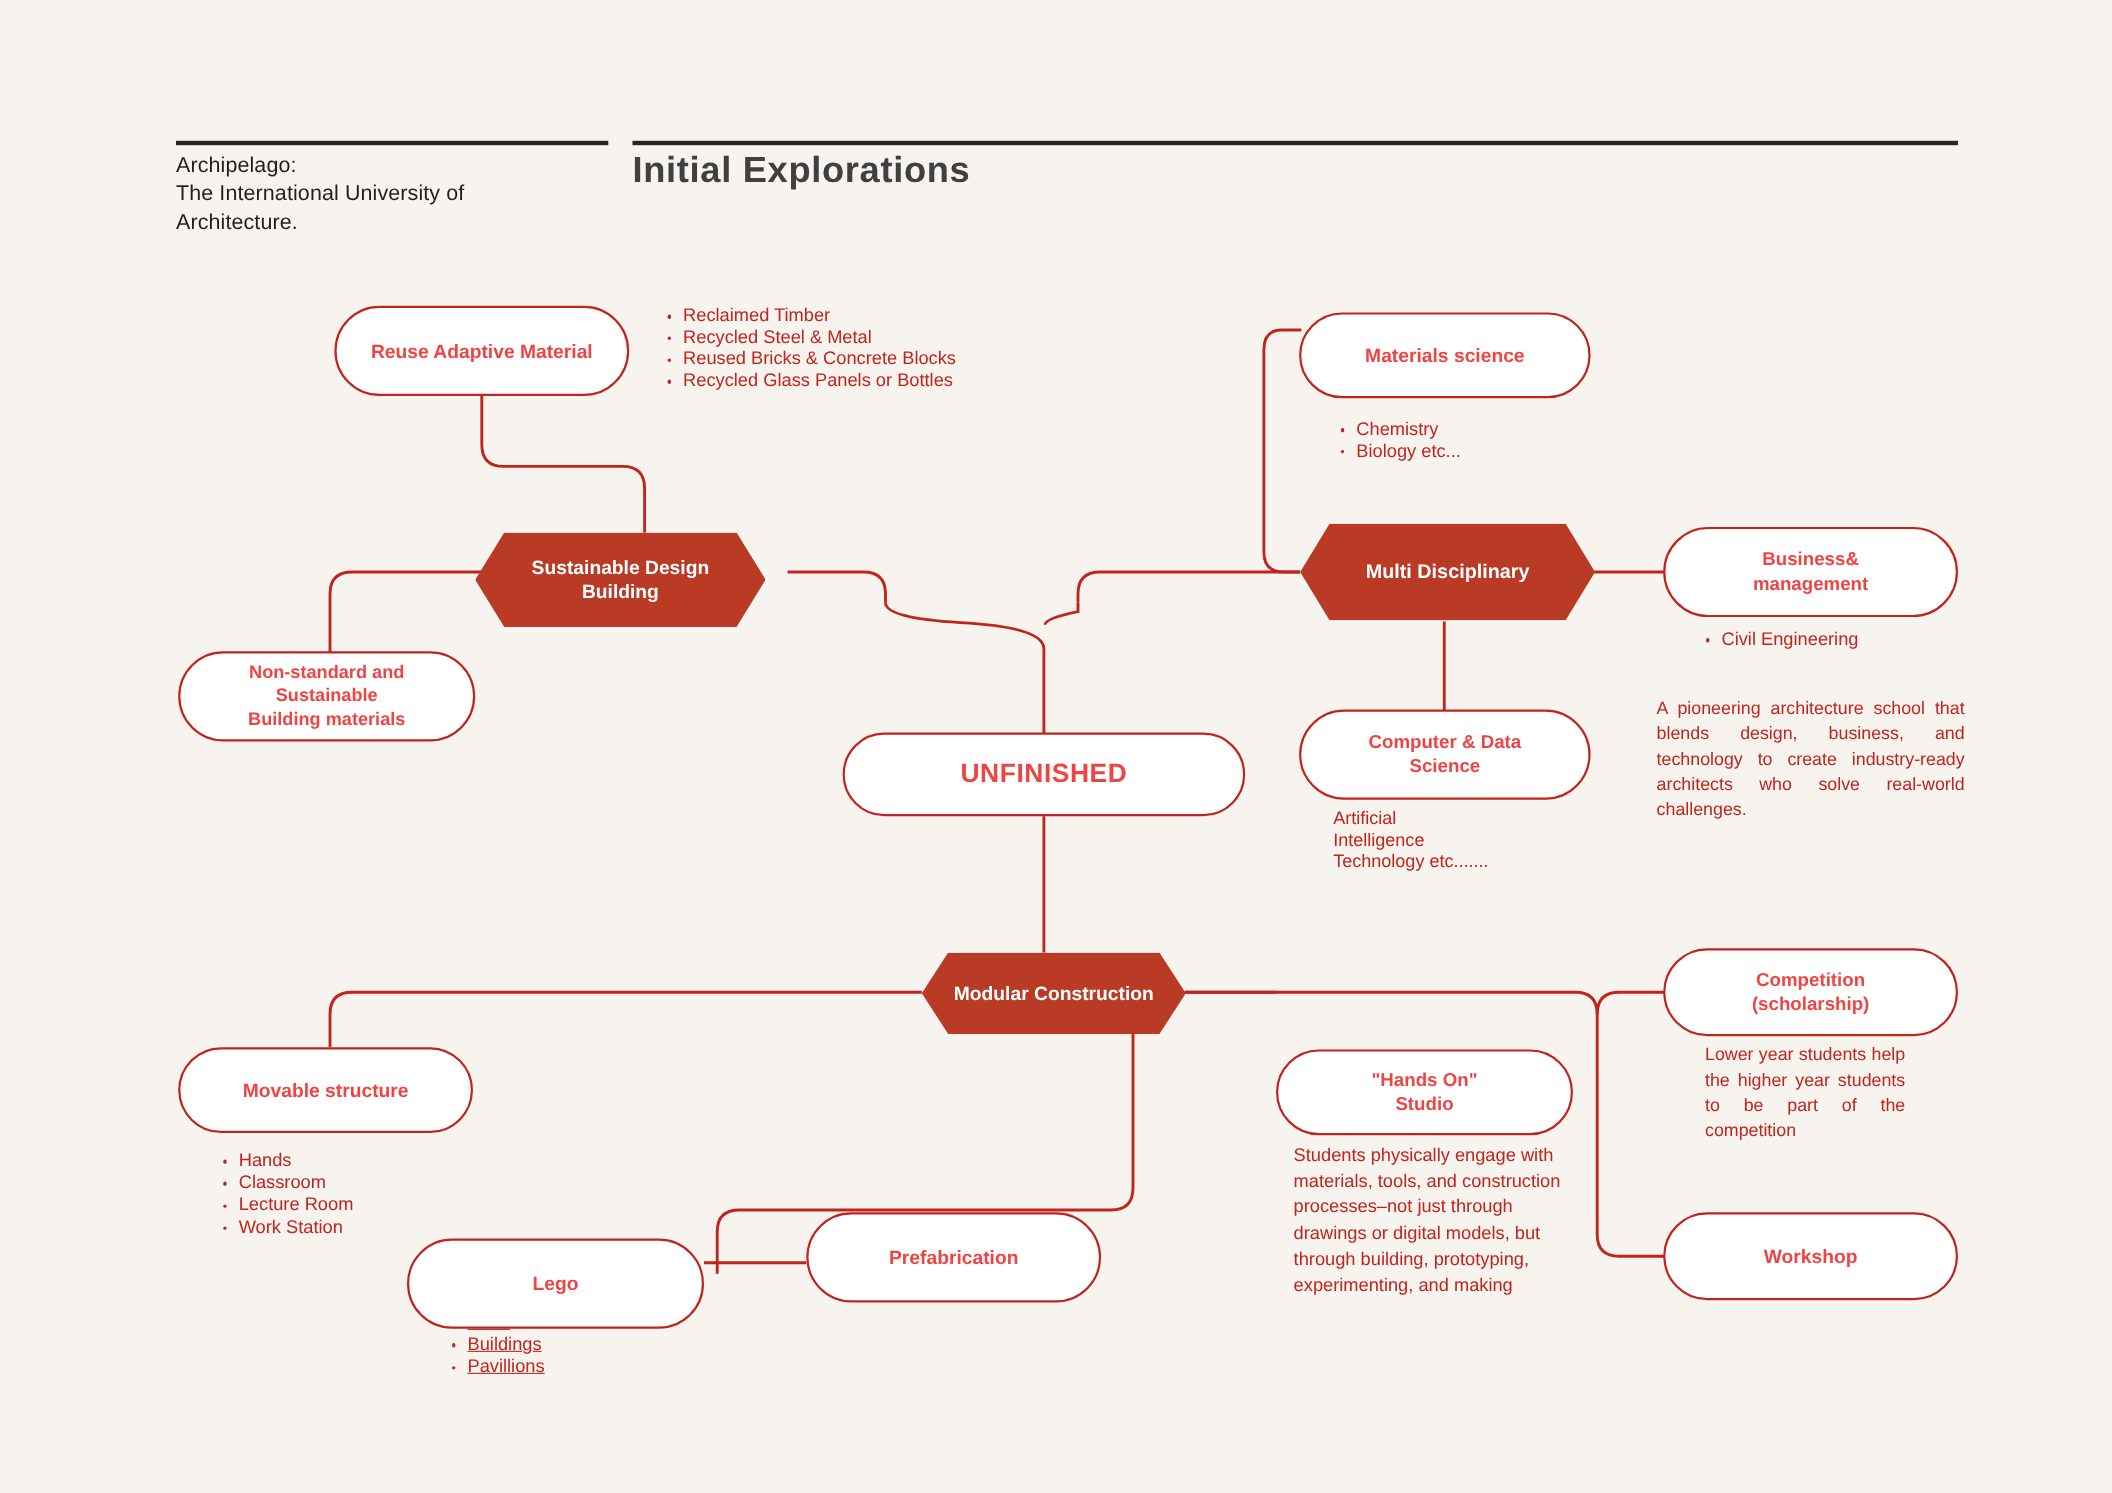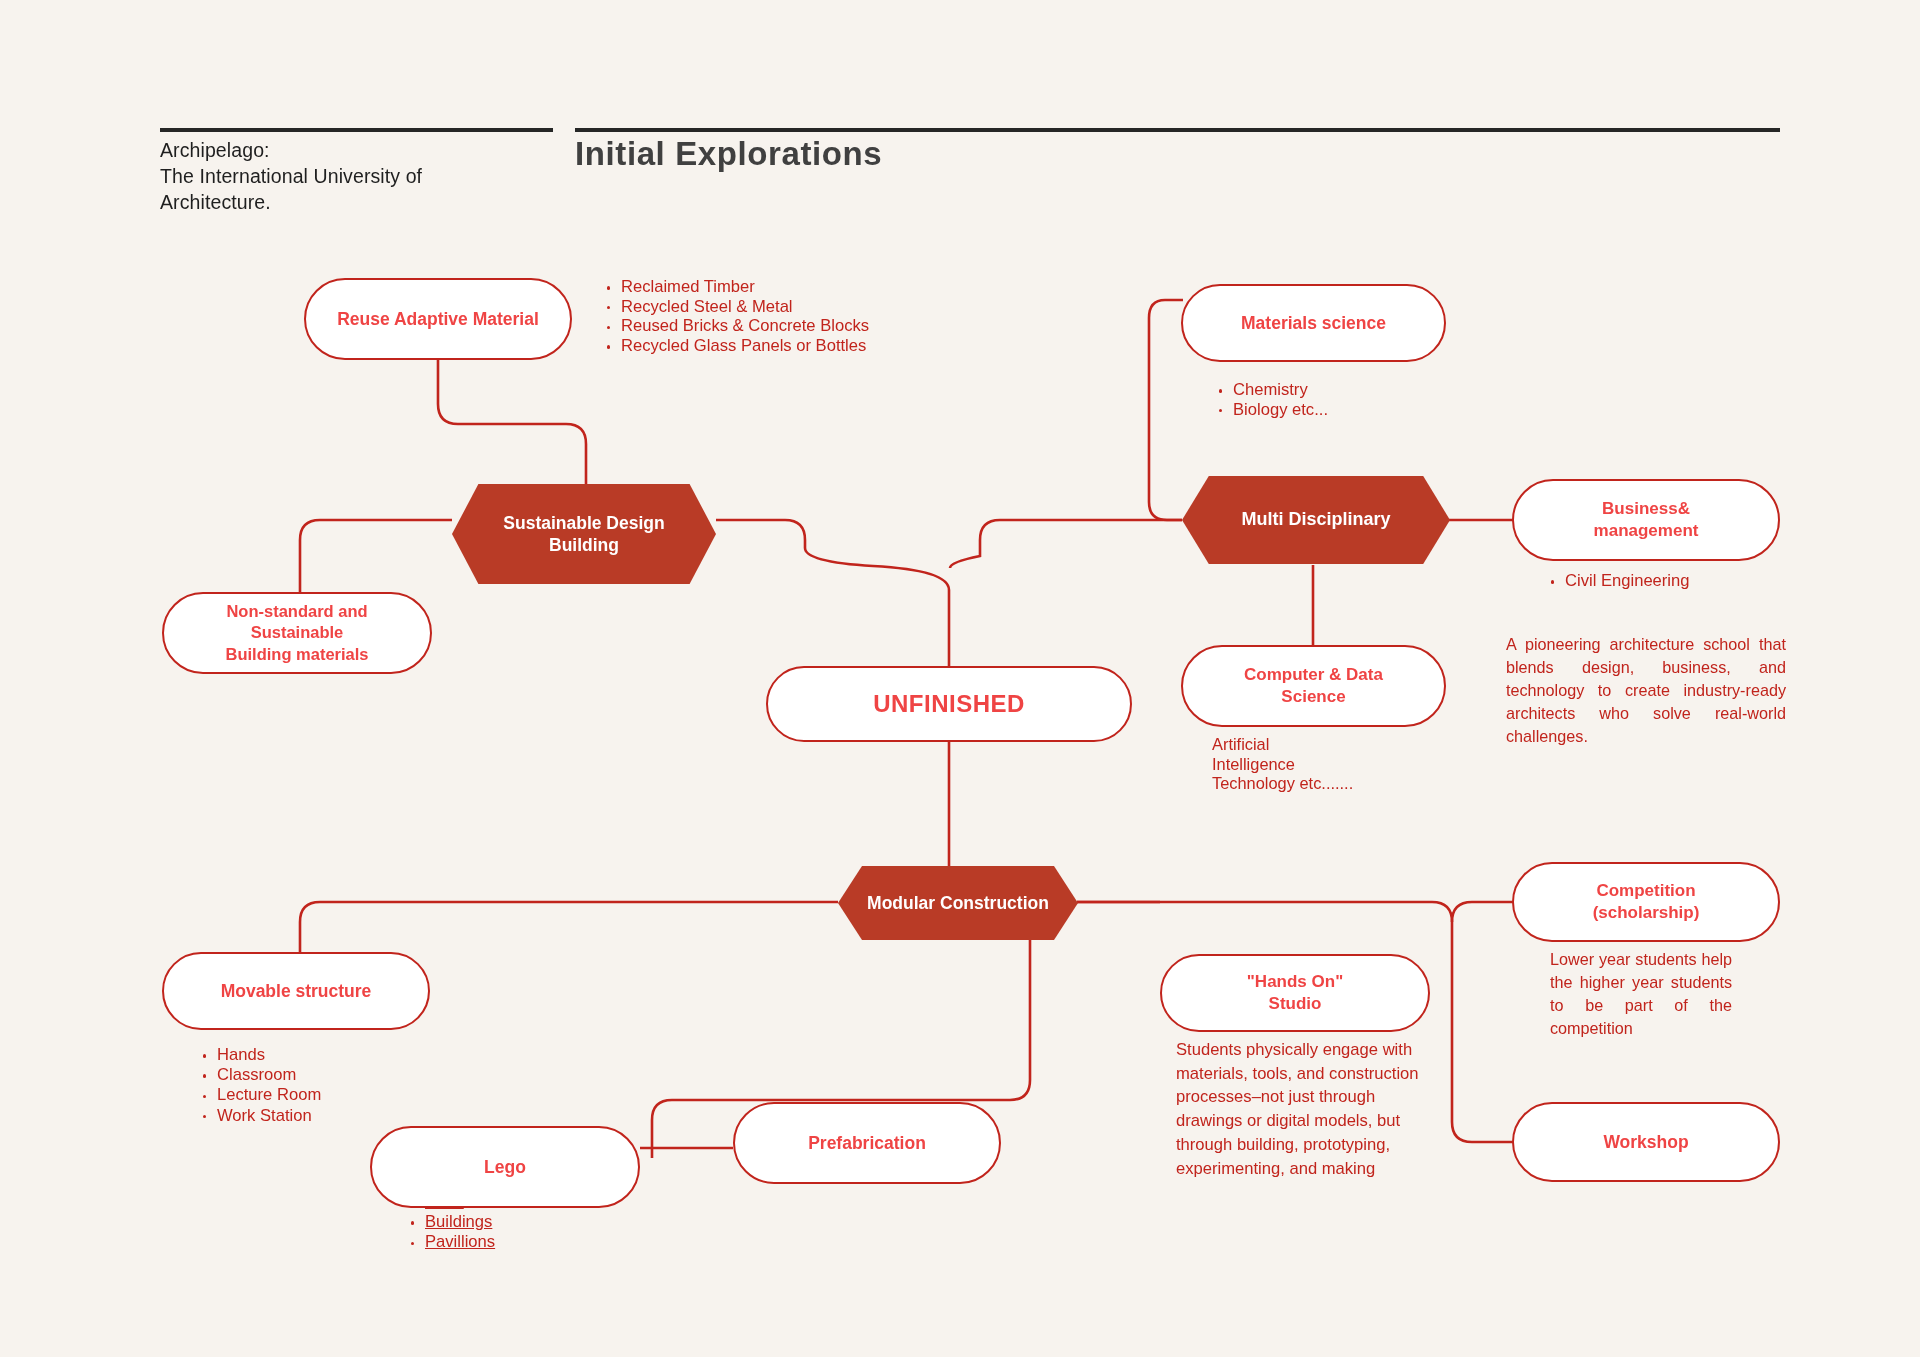--- a/index.html
+++ b/index.html
@@ -143,21 +143,21 @@
 
     <path d="M 1077 902 L 1432 902 Q 1452 902 1452 922 L 1452 1122 Q 1452 1142 1472 1142 L 1513 1142"></path>
 
     <path d="M 1452 922 Q 1452 902 1472 902 L 1513 902"></path>
   </svg>
 
   <div class="node pill" style="left:304px;top:278px;width:268px;height:82px;font-size:17.5px;">
     <span>Reuse Adaptive Material</span>
   </div>
 
-  <div class="node hex" style="left:452px;top:484px;width:264px;height:100px;font-size:17.5px;">
+  <div class="node hex" style="left:432px;top:484px;width:264px;height:86px;font-size:17.5px;">
     <span>
       <span>Sustainable Design</span>
       <span>Building</span>
     </span>
   </div>
 
   <div class="node pill" style="left:162px;top:592px;width:270px;height:82px;font-size:16.5px;">
     <span>
       <span>Non-standard and Sustainable</span>
       <span>Building materials</span>

